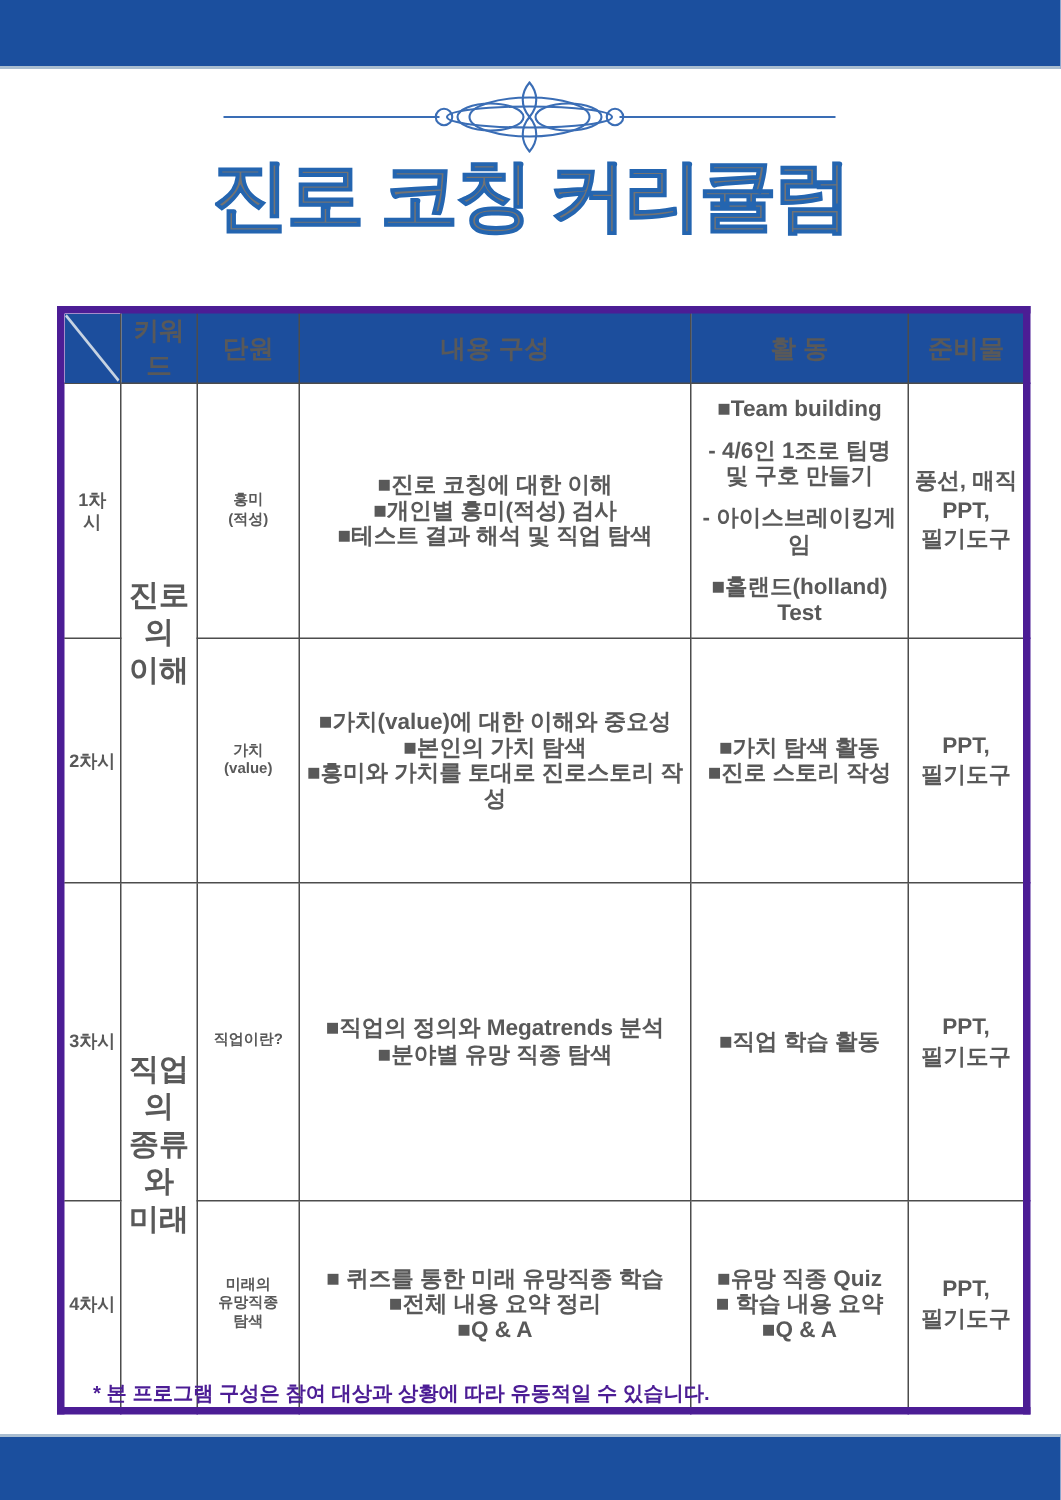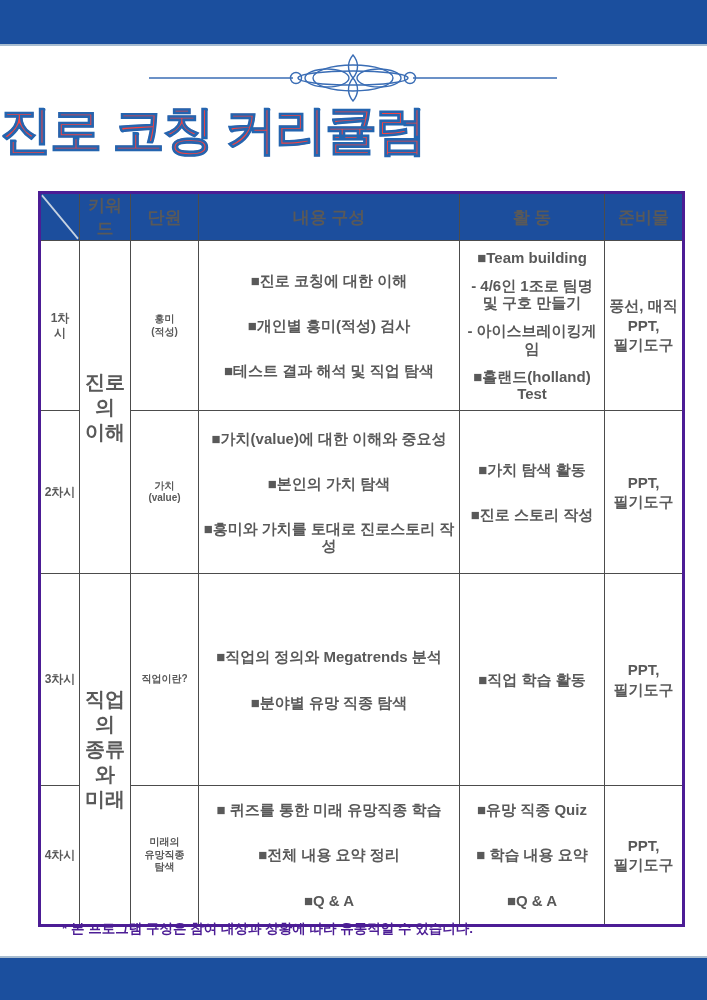--- a/index.html
+++ b/index.html
@@ -10,47 +10,47 @@
   
   .bar{position:absolute;left:0;width:707px;background:#1b4f9e;}
   .bar-top{top:0;height:44px;border-bottom:2px solid #a9bdd0;}
   .bar-bottom{bottom:0;height:42px;border-top:2px solid #a9bdd0;}
 
   
   .ornament{position:absolute;left:143px;top:50px;width:420px;height:56px;}
 
   
   .title{
-    position:absolute;left:0;top:96px;width:707px;
-    font-size:52px;font-weight:900;color:#ef4444;letter-spacing:-2px;
+    position:absolute;left:0;top:96px;width:707px;text-align:center;
+    font-size:52px;font-weight:900;color:#737373;letter-spacing:-2px;
     -webkit-text-stroke:1px #2465b0;
   }
 
   
   table.curriculum{
-    position:absolute;left:38px;top:191px;width:644px;
+    position:absolute;left:38px;top:204px;width:644px;
     border-collapse:collapse;table-layout:fixed;
-    border:3px solid #4c1d95;
+    border:5px solid #4c1d95;
   }
   table.curriculum td{
     border:1.6px solid #4c4c4c;text-align:center;vertical-align:middle;
     padding:0;color:#595959;font-weight:700;white-space:pre-line;
   }
   td.hdr{
     background:#1c4e9d;color:#ffffff;font-size:17px;font-weight:700;
     border-bottom:3px solid #1c1c1c;height:37px;white-space:pre;
   }
   td.diag{position:relative;}
   td.diag svg{position:absolute;inset:0;width:100%;height:100%;}
   .h-r1{height:170px;} .h-r2{height:163px;} .h-r3{height:212px;margin-left:28px;} .h-r4{height:140px;}
   td.session{font-size:12px;line-height:1.25;}
   td.keyword{font-size:20px;line-height:1.25;}
   td.unit{font-size:10px;line-height:1.25;}
   td.materials{font-size:15px;line-height:1.3;}
-  .list{display:flex;flex-direction:column;justify-content:center;align-items:center;gap:28px;height:100%;}
+  .list{display:flex;flex-direction:column;justify-content:center;align-items:center;gap:0;height:100%;}
   .list .li{white-space:pre-line;line-height:1.15;font-size:15px;font-weight:700;color:#595959;}
   .list-act .li{font-size:15px;}
 
   
   .footnote{
     position:absolute;left:62px;top:920px;font-size:13.5px;font-weight:600;color:#4c1d95;
     letter-spacing:0px;
   }
 </style>
 </head>

